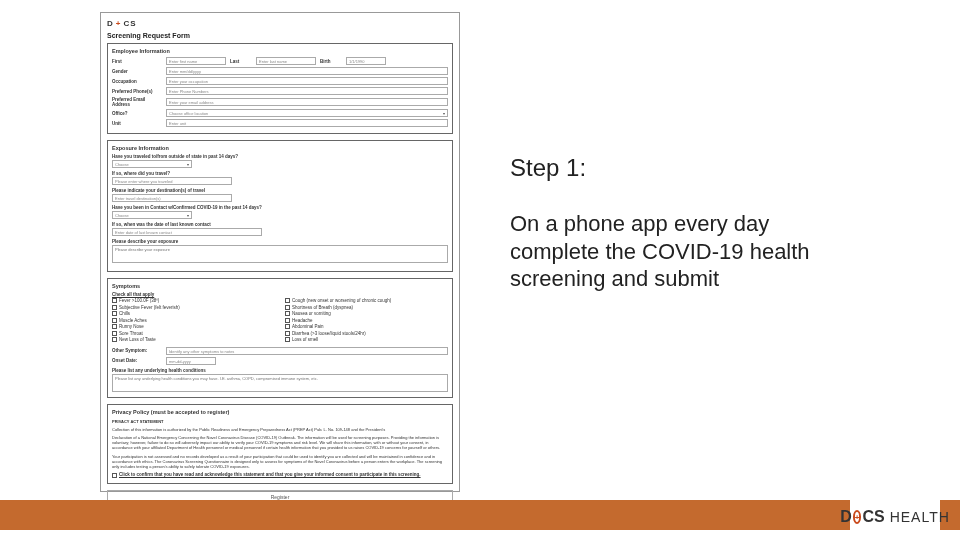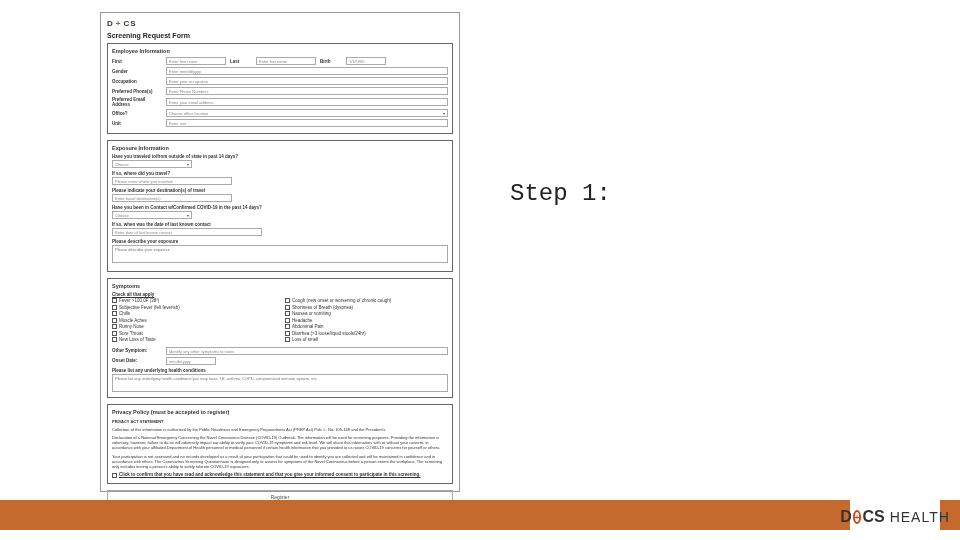--- a/index.html
+++ b/index.html
@@ -48,23 +48,23 @@
   .form-img .chk .cb { width: 5px; height: 5px; border: 1px solid #555; flex-shrink: 0; }
   .form-img .privacy { font-size: 4px; line-height: 1.3; }
   .form-img .privacy p { margin-bottom: 3px; }
   .form-img .reg-btn {
     border: 1px solid #aaa; text-align: center; font-size: 5px; padding: 3px 0; margin-top: 4px; color: #555;
   }
 
   .step-text {
     position: absolute;
     left: 510px;
-    top: 180px;
+    top: 154px;
     width: 330px;
-    font-family: Liberation Mono, monospace;
+    font-family: Liberation Sans, sans-serif;
     color: #222;
   }
   .step-text .step-title { font-size: 24px; margin-bottom: 28px; font-weight: 400; }
   .step-text .step-body { font-size: 22px; line-height: 1.25; font-weight: 400; }
 
   .footer-bar {
     position: absolute;
     left: 0; bottom: 10px;
     width: 100%; height: 30px;
     background: #c46a2e;
@@ -260,20 +260,21 @@
         <span class="cb"></span>
         <span style="text-decoration:underline;font-weight:bold">Click to confirm that you have read and acknowledge this statement and that you give your informed consent to participate in this screening.</span>
       </div>
     </div>
 
     <div class="reg-btn">Register</div>
   </div>
 
   <div class="step-text">
     <div class="step-title">Step 1:</div>
+    <div class="step-body">On a phone app every day complete the COVID-19 health screening and submit</div>
   </div>
 
   <div class="footer-bar"></div>
   <div class="footer-logo">
     <span class="d">D</span>
     <span class="o">+</span>
     <span class="cs">CS</span>
     <span class="health">HEALTH</span>
   </div>
 </div>

